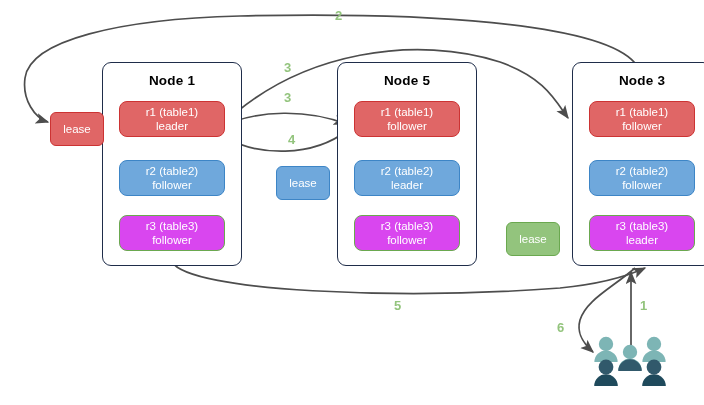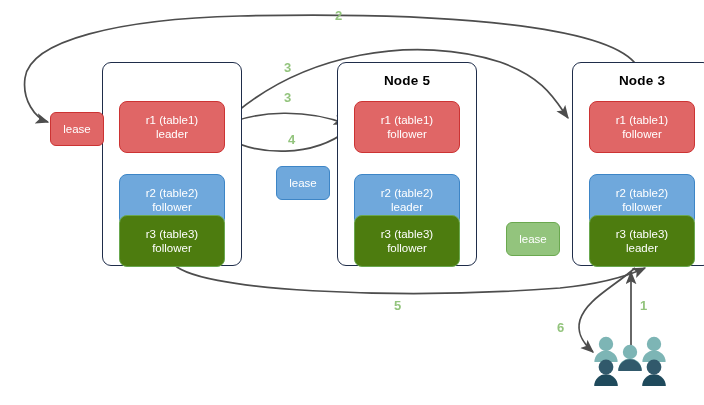--- a/index.html
+++ b/index.html
@@ -22,33 +22,33 @@
     position:absolute;left:0;right:0;top:10px;
     text-align:center;
     font-size:13.5px;font-weight:bold;color:#000000;
     letter-spacing:.2px;
   }
 
   
   .rep{
     position:absolute;
     left:16px;right:16px;
-    height:52px;
+    height:36px;
     border-radius:8px;
     box-sizing:border-box;
     display:flex;flex-direction:column;
     align-items:center;justify-content:center;
     color:#ffffff;
     font-size:11.5px;
     line-height:14px;
     text-align:center;
   }
   .rep.red   {background:#e06666;border:1.4px solid #cc3333;}
-  .rep.blue  {background:#6fa8dc;border:1.4px solid #3d85c6;margin-top:14px;}
-  .rep.green {background:#4d7c0f;border:1.4px solid #6aa84f;align-items:center;}
+  .rep.blue  {background:#6fa8dc;border:1.4px solid #3d85c6;}
+  .rep.green {background:#d946ef;border:1.4px solid #6aa84f;align-items:center;}
   .rep span{display:block;}
 
   
   .lease{
     position:absolute;
     height:34px;
     border-radius:6px;
     box-sizing:border-box;
     display:flex;align-items:center;justify-content:center;
     color:#ffffff;font-size:11.5px;
@@ -97,20 +97,21 @@
     <path class="edge" d="M 348 130 C 312 158, 258 156, 224 137" marker-end="url(#ah)"></path>
 
     <path class="edge" d="M 172 262 C 190 292, 400 300, 560 288 C 610 283, 632 274, 645 268" marker-end="url(#ah)"></path>
 
     <path class="edge" d="M 631 345 L 631 272" marker-end="url(#ah)"></path>
 
     <path class="edge" d="M 635 268 C 612 288, 586 300, 580 320 C 576 334, 584 344, 593 352" marker-end="url(#ah)"></path>
   </svg>
 
   <div class="node" style="left:102px;top:62px;width:140px;height:204px;">
+    <div class="node-title">Node 1</div>
 
     <div class="rep red" style="top:38px;">
       <span>r1 (table1)</span>
       <span>leader</span>
     </div>
     <div class="rep blue" style="top:97px;">
       <span>r2 (table2)</span>
       <span>follower</span>
     </div>
     <div class="rep green" style="top:152px;">

